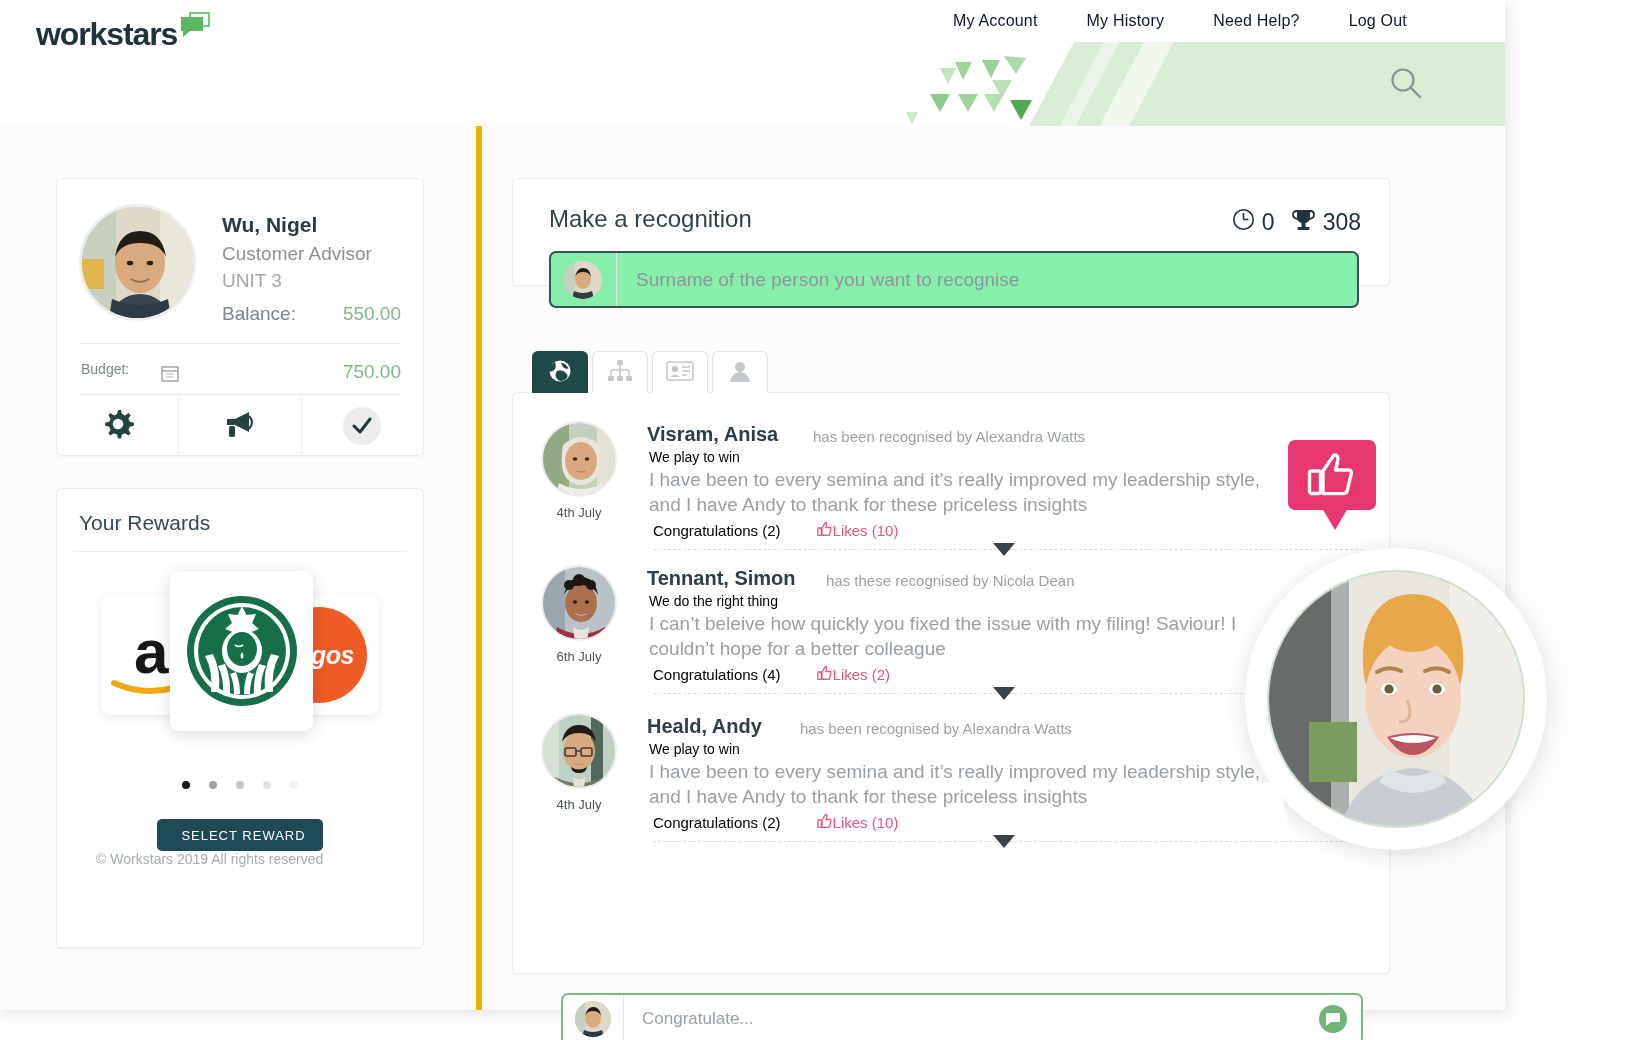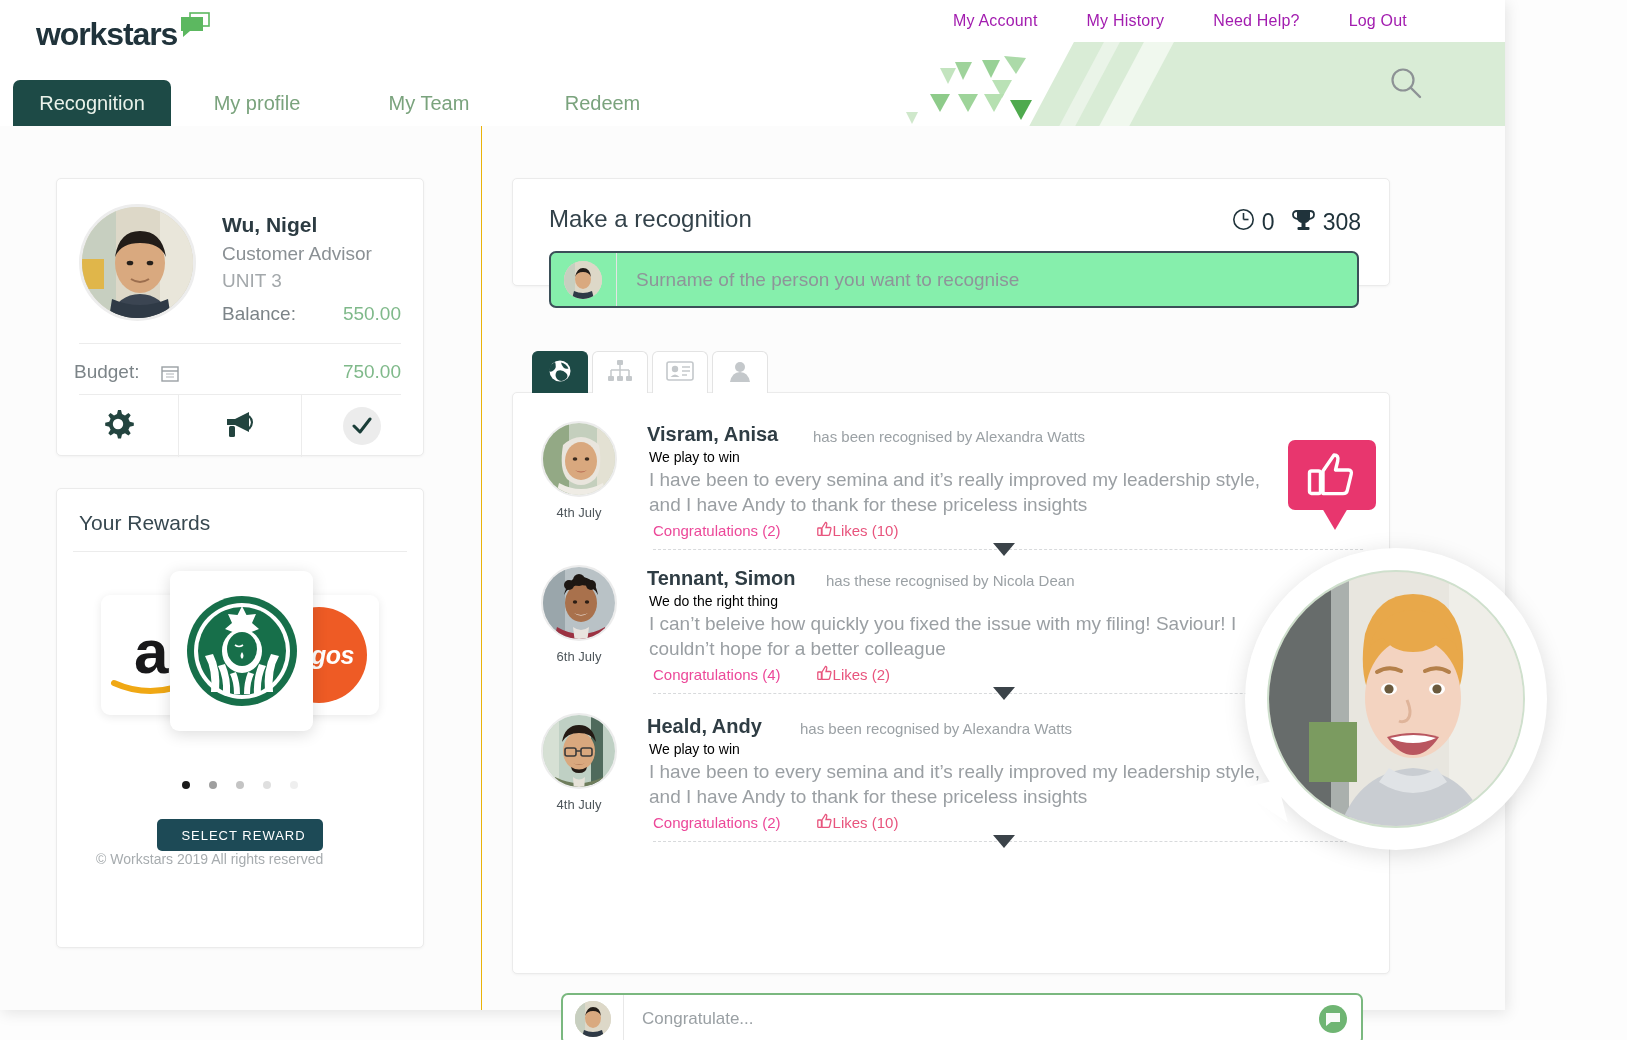--- a/index.html
+++ b/index.html
@@ -26,21 +26,21 @@
   .topbar {
     position: absolute; left: 0; top: 0;
     width: 100%; height: 42px;
     background: #ffffff; z-index: 40;
   }
   .util-nav {
     position: absolute; right: 98px; top: 12px;
     display: flex; gap: 49px;
   }
   .util-nav a {
-    font-size: 16px; color: #a21caf;
+    font-size: 16px; color: #0f172a;
     letter-spacing: .2px; text-decoration: none;
     white-space: nowrap;
   }
   
   .logo {
     position: absolute; left: 36px; top: 18px;
     display: flex; align-items: flex-start; z-index: 45;
   }
   .logo-text {
     font-size: 32px; color: #20333b;
@@ -85,21 +85,21 @@
   
   .content {
     position: absolute; left: 0; top: 126px;
     width: 100%; height: 884px;
     background: #ffffff;
   }
   .left-col {
     position: absolute; left: 0; top: 0;
     width: 482px; height: 884px;
     background: #fcfcfc;
-    border-right: 1px solid #eab308;
+    border-right: 6px solid #eab308;
   }
   .right-col {
     position: absolute; left: 482px; top: 0;
     width: 1023px; height: 884px;
     background: #fcfcfc;
   }
   
   .card {
     background: #ffffff;
     border: 1px solid #ebebeb;
@@ -132,22 +132,22 @@
   .pbal-l {
     position: absolute; left: 165px; top: 124px;
     font-size: 19px; color: #7c8488; font-weight: 300;
   }
   .pbal-v {
     position: absolute; right: 22px; top: 124px;
     font-size: 19px; color: #7fb98a; font-weight: 400;
   }
   .divider { position: absolute; left: 22px; right: 22px; height: 1px; background: #ececec; }
   .budget-l {
-    position: absolute; left: 17px; top: 182px;
-    font-size: 19px; color: #7c8488; font-weight: 300;
+    position: absolute; left: 24px; top: 182px;
+    font-size: 14px; color: #7c8488; font-weight: 300;
   }
   .cal-icon { position: absolute; left: 104px; top: 186px; }
   .budget-v {
     position: absolute; right: 22px; top: 182px;
     font-size: 19px; color: #7fb98a; font-weight: 400;
   }
   .act-row {
     position: absolute; left: 0; right: 0; top: 216px; height: 62px;
     display: flex;
   }
@@ -294,21 +294,21 @@
   .fi-msg {
     position: absolute; left: 136px; top: 46px;
     width: 620px;
     font-size: 19px; color: #9a9fa3; font-weight: 300;
     line-height: 25px;
   }
   .fi-meta {
     position: absolute; left: 140px; top: 100px;
     display: flex; align-items: center; gap: 36px;
   }
-  .fi-congrats { font-size: 15px; color: #ec4899; font-weight: 300; cursor: pointer; }
+  .fi-congrats { font-size: 15px; color: #000000; font-weight: 300; cursor: pointer; }
   .fi-likes {
     display: flex; align-items: center; 
     font-size: 15px; color: #e8547d; font-weight: 300; cursor: pointer;
   }
   .fi-sep {
     position: absolute; left: 140px; width: 710px; height: 1px;
     border-top: 1px dashed #d8dadc;
   }
   .chev {
     position: absolute; left: 480px;
@@ -422,34 +422,20 @@
     <span class="logo-text">workstars</span>
     <span class="logo-mark">
       <svg width="30" height="26" viewBox="0 0 30 26">
         <rect x="10" y="1" width="19" height="13" fill="none" stroke="#5cb860" stroke-width="1.6"></rect>
         <path d="M1 5 h22 v14 h-13 l-7 6 v-6 h-2 z" fill="#5cb860"></path>
       </svg>
     </span>
   </div>
 
   <div class="navsep" style="position:absolute;left:0;top:126px;width:100%"></div>
-  <nav class="mainnav">
-    <div class="nav-item active" style="width:158px;justify-content:center;margin-left:13px">
-      <span>Recognition</span>
-    </div>
-    <div class="nav-item" style="width:172px;justify-content:center">
-      <span>My profile</span>
-    </div>
-    <div class="nav-item" style="width:172px;justify-content:center">
-      <span>My Team</span>
-    </div>
-    <div class="nav-item" style="width:175px;justify-content:center">
-      <span>Redeem</span>
-    </div>
-  </nav>
 
   <div class="search-icon">
     <svg width="34" height="34" viewBox="0 0 34 34">
       <circle cx="14" cy="14" r="10.5" fill="none" stroke="#8d9295" stroke-width="2.2"></circle>
       <line x1="21.5" y1="21.5" x2="31" y2="31" stroke="#8d9295" stroke-width="2.4" stroke-linecap="round"></line>
     </svg>
   </div>
 
   <div class="content">
 

